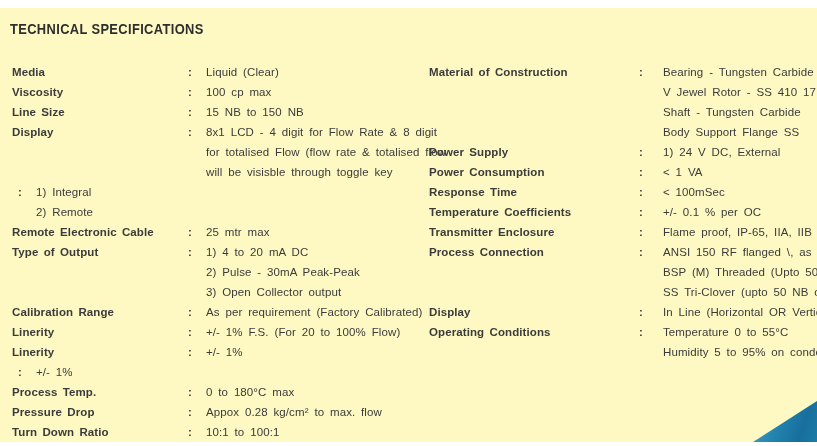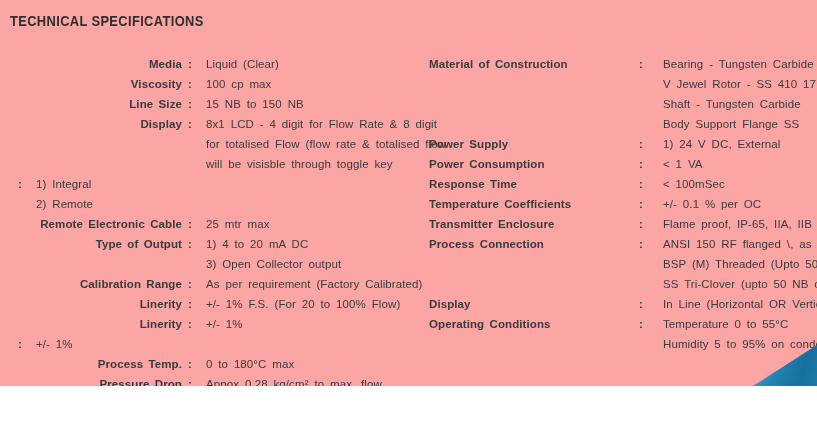--- a/index.html
+++ b/index.html
@@ -3,24 +3,25 @@
 <meta charset="utf-8">
 <style>
   html, body {
     margin: 0;
     padding: 0;
     background: #ffffff;
   }
   .page {
     position: relative;
     width: 817px;
-    height: 386px;
-    background: #fca5a5;
+    height: 434px;
+    background: #fef9c3;
     overflow: hidden;
     font-family: "Liberation Sans", sans-serif;
+    margin-top: 8px;
   }
   .title {
     position: absolute;
     top: 13px;
     left: 10px;
     margin: 0;
     font-size: 14px;
     font-weight: 700;
     letter-spacing: 0.4px;
     color: #2e2e2e;
@@ -49,21 +50,21 @@
   .row .label {
     flex: 0 0 auto;
     font-size: 11.5px;
     font-weight: 700;
     line-height: 20px;
     color: #3b3b3b;
     letter-spacing: 0.1px;
     word-spacing: 2px;
     white-space: nowrap;
   }
-  .col-left  .label { width: 170px; text-align: right; }
+  .col-left  .label { width: 170px; }
   .col-right .label { width: 204px; }
   .row .colon {
     flex: 0 0 16px;
     width: 16px;
     text-align: center;
     font-size: 11.5px;
     font-weight: 700;
     line-height: 20px;
     color: #3b3b3b;
   }
@@ -140,20 +141,21 @@
           <div class="colon">:</div>
           <div class="value">
             <div class="vline">25 mtr max</div>
           </div>
         </div>
         <div class="row">
           <div class="label">Type of Output</div>
           <div class="colon">:</div>
           <div class="value">
             <div class="vline">1) 4 to 20 mA DC</div>
+            <div class="vline">2) Pulse - 30mA Peak-Peak</div>
             <div class="vline">3) Open Collector output</div>
           </div>
         </div>
         <div class="row">
           <div class="label">Calibration Range</div>
           <div class="colon">:</div>
           <div class="value">
             <div class="vline">As per requirement (Factory Calibrated)</div>
           </div>
         </div>

